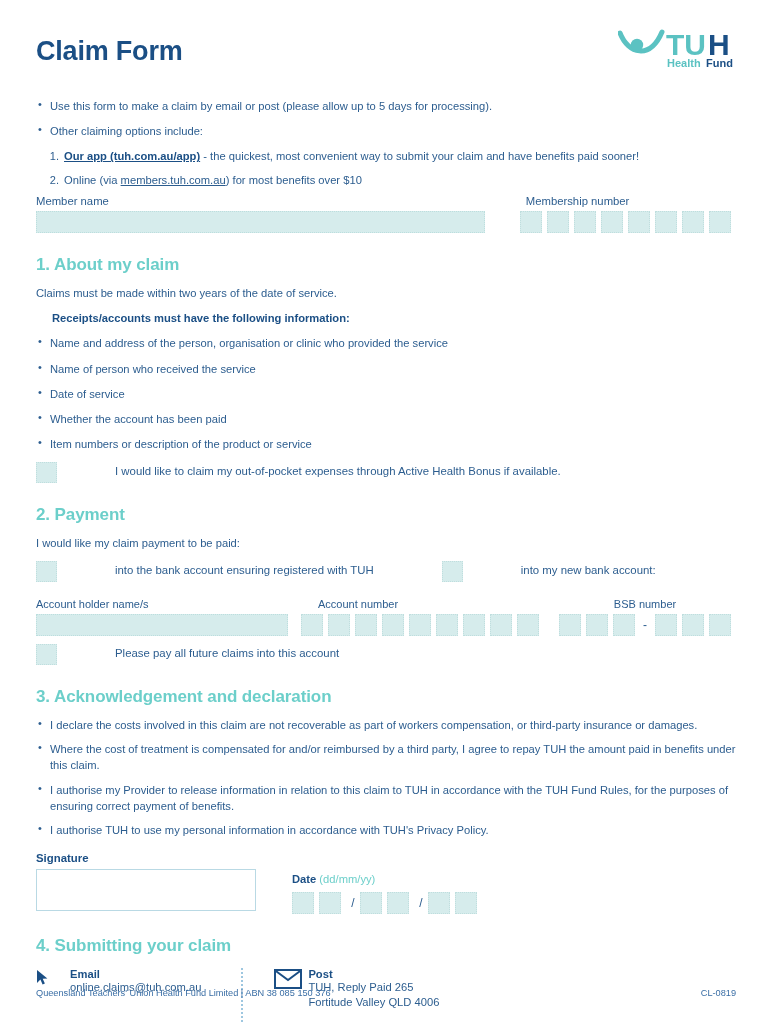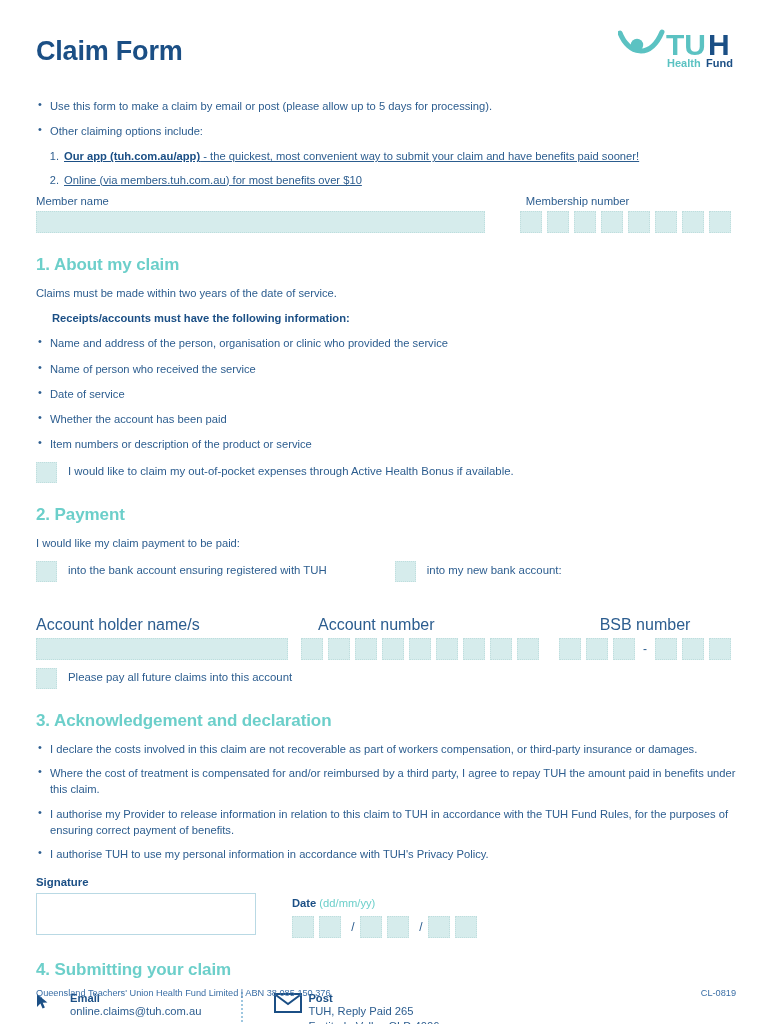--- a/index.html
+++ b/index.html
@@ -72,21 +72,20 @@
   }
   .numlist {
     margin: 0;
     padding-left: 26px;
     font-size: 11.2px;
     line-height: 1.45;
   }
   .numlist li {
     margin-bottom: 7px;
     padding-left: 2px;
-    text-decoration: underline;
   }
   .numlist li::marker { font-size: 11px; }
   b.link, a.link {
     font-weight: bold;
     color: #1b4f85;
     text-decoration: underline;
   }
   span.ul { text-decoration: underline; }
 
   
@@ -145,37 +144,37 @@
   }
   .chk {
     width: 21px;
     height: 21px;
     background: #d6ecec;
     border: 1px dotted #bfdede;
     box-sizing: border-box;
     flex: 0 0 auto;
     margin-right: 11px;
   }
-  .chk-text { font-size: 11.4px; line-height: 1.4; color: #2c5d8f; padding-top: 2px;}
+  .chk-text { font-size: 11.4px; line-height: 1.4; color: #2c5d8f; padding-top: 2px; margin-left: 47px;}
   .fineprint {
     font-size: 8.1px;
     color: #3a6ea5;
     margin-top: 3px;
     line-height: 1.3;
   }
 
   .pay-options { display: flex; margin-top: 10px; }
   .pay-opt { display: flex; align-items: flex-start; }
   .pay-opt.second { margin-left: 68px; }
 
   
   .bank-labels {
     display: flex;
-    margin-top: 34px;
-    font-size: 16px;
+    margin-top: 16px;
+    font-size: 11px;
   }
   .bl1 { width: 282px; }
   .bl2 { width: 242px; }
   .bl3 { width: 170px; text-align: center; }
   .bank-row { display: flex; margin-top: 4px; align-items: flex-start; }
   .box-acctholder { width: 268px; }
   .gap-a { width: 14px; }
   .gap-b { width: 16px; }
   .dash {
     width: 10px;

